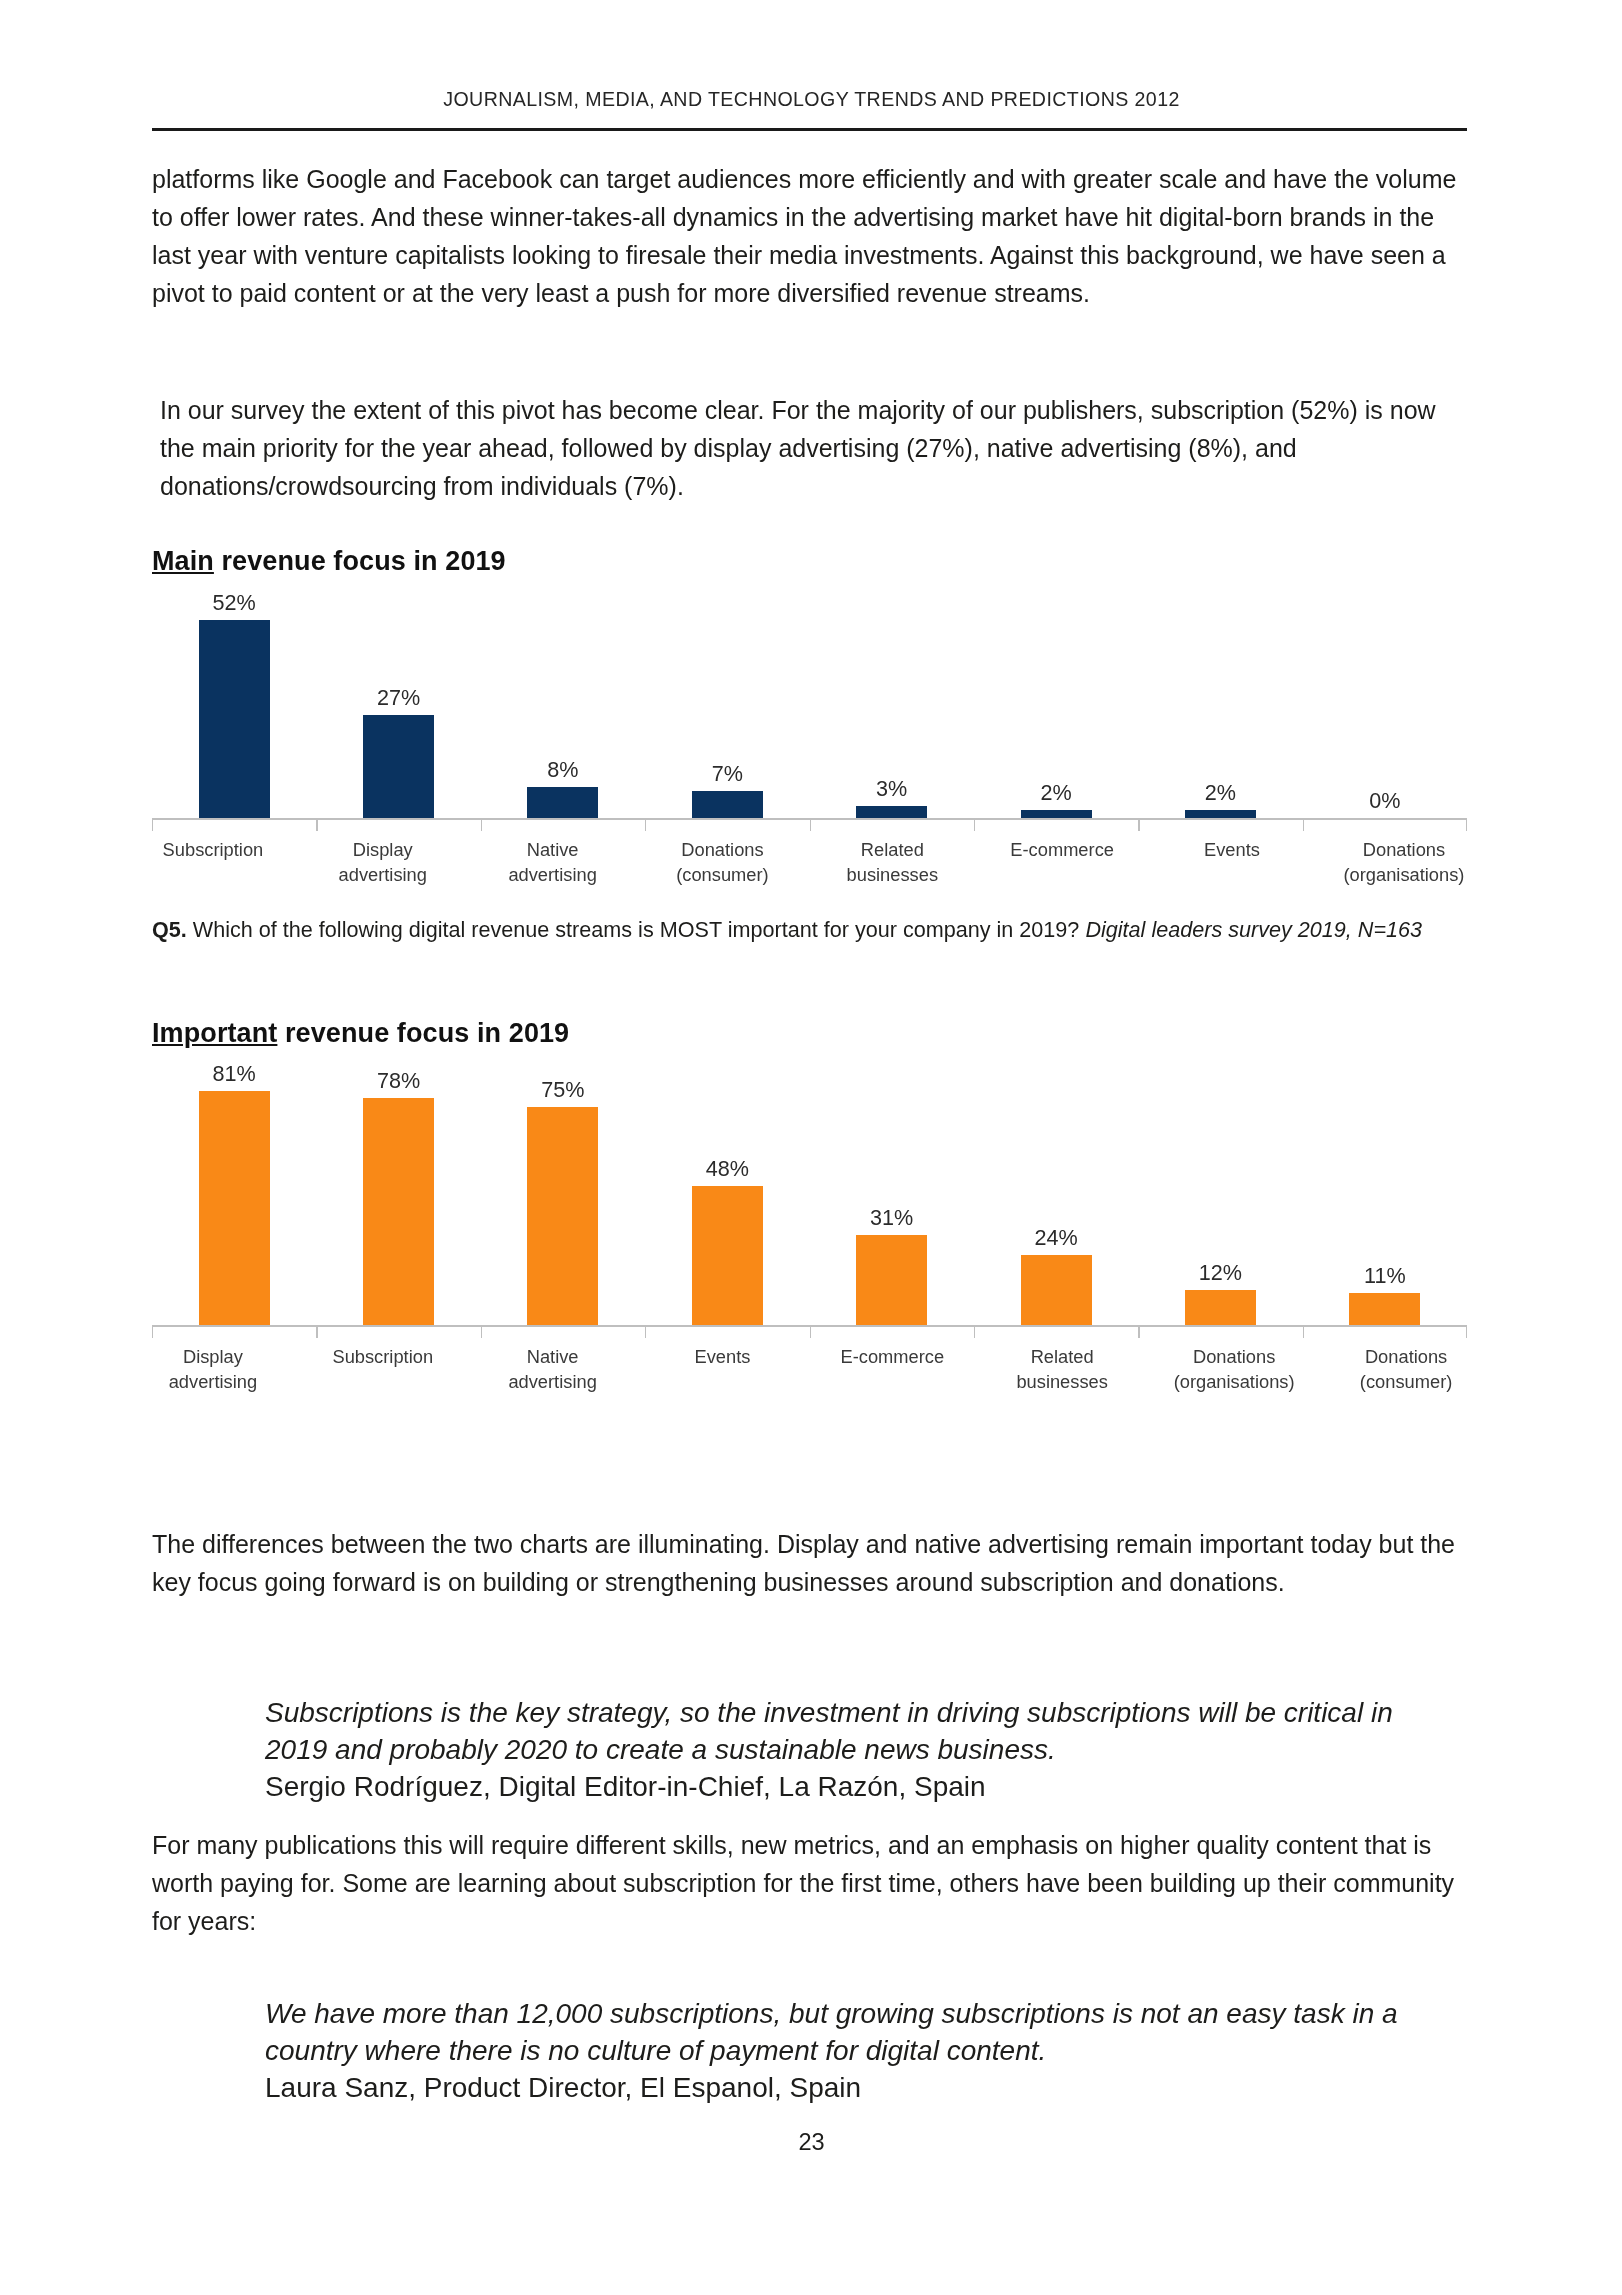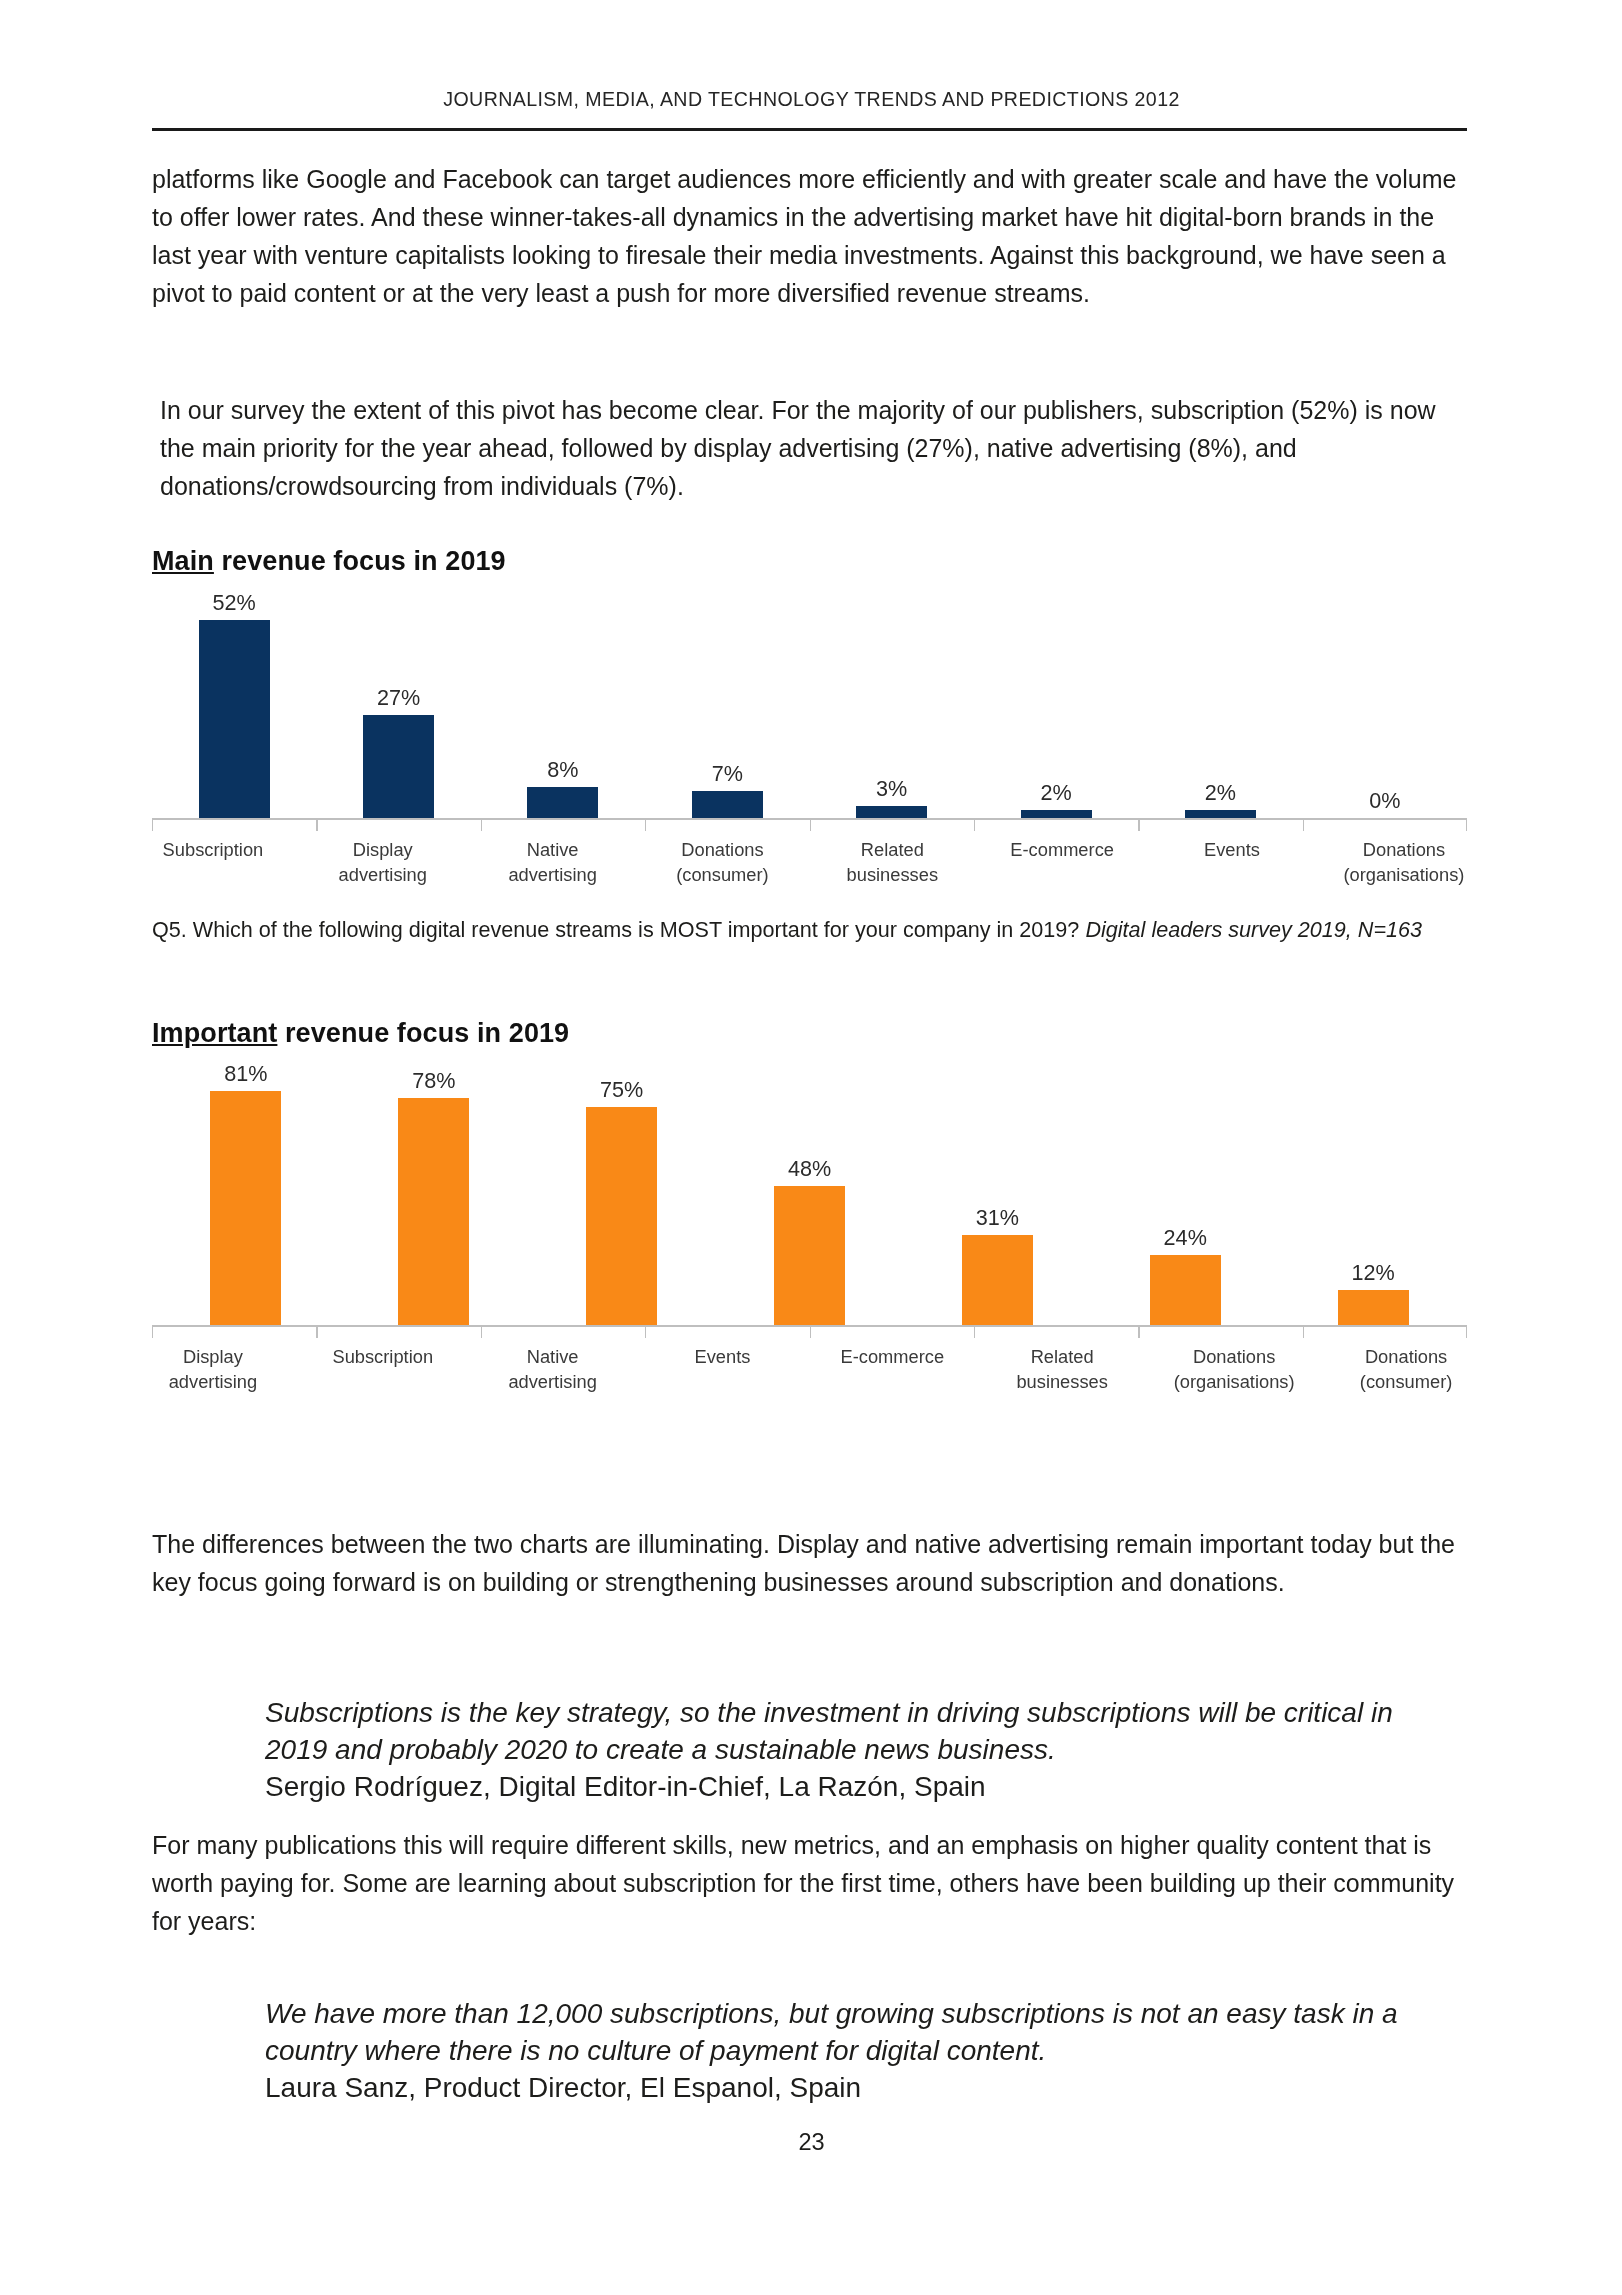--- a/index.html
+++ b/index.html
@@ -73,21 +73,21 @@
     letter-spacing: 0.1px;
   }
   .chart-title .u { text-decoration: underline; }
 
   
   .caption {
     font-size: 21.6px;
     line-height: 34px;
     color: #1d1d1b;
   }
-  .caption .qlabel { font-weight: normal; }
+  .caption .qlabel { font-weight: bold; }
   .caption .src { font-style: italic; }
 
   
   .chart {
     position: absolute;
     left: 152px;
     width: 1315px;
   }
   .plot {
     position: relative;
@@ -271,20 +271,24 @@
             <div class="bar-rect" style="background: rgb(249, 137, 23); height: 90px;"></div>
           </div>
           <div class="bar-cell">
             <div class="bar-value">24%</div>
             <div class="bar-rect" style="background: rgb(249, 137, 23); height: 70px;"></div>
           </div>
           <div class="bar-cell">
             <div class="bar-value">12%</div>
             <div class="bar-rect" style="background: rgb(249, 137, 23); height: 35px;"></div>
           </div>
+          <div class="bar-cell">
+            <div class="bar-value">11%</div>
+            <div class="bar-rect" style="background: rgb(249, 137, 23); height: 32px;"></div>
+          </div>
         </div>
     </div>
     <div class="axis" id="chart2-axis">
         <div class="tick" style="left: 0%;"></div>
         <div class="tick" style="left: 12.5%;"></div>
         <div class="tick" style="left: 25%;"></div>
         <div class="tick" style="left: 37.5%;"></div>
         <div class="tick" style="left: 50%;"></div>
         <div class="tick" style="left: 62.5%;"></div>
         <div class="tick" style="left: 75%;"></div>

